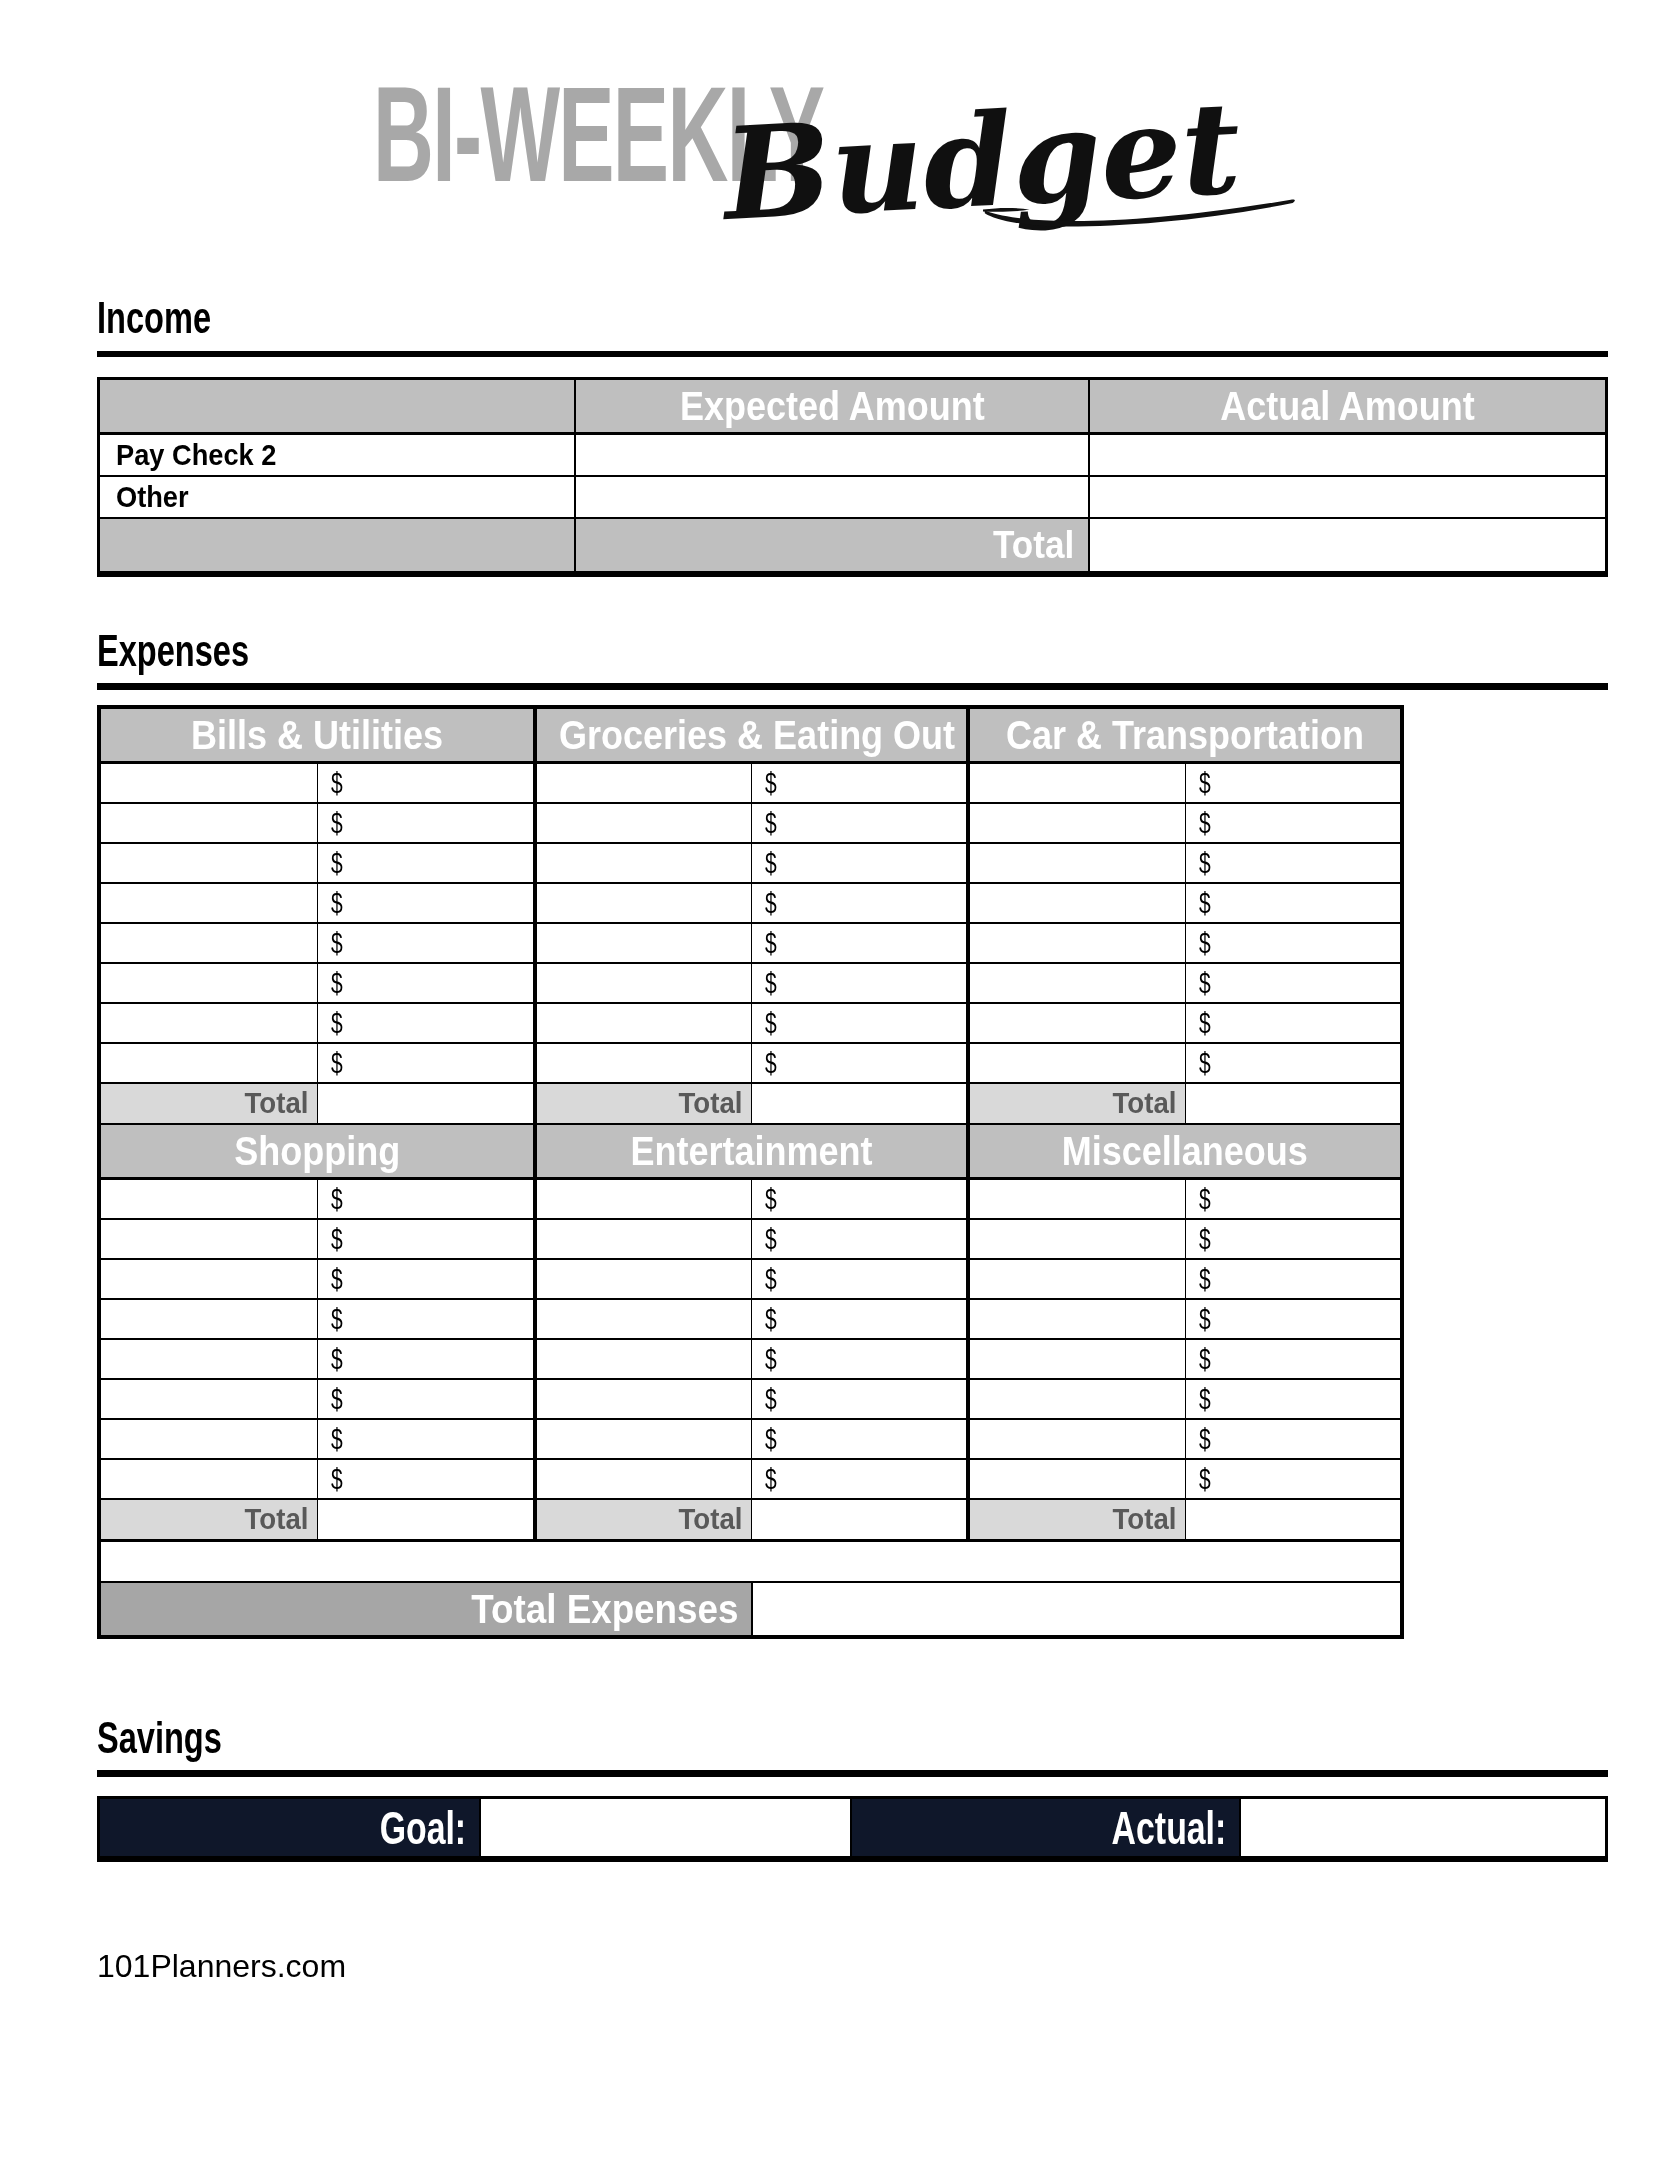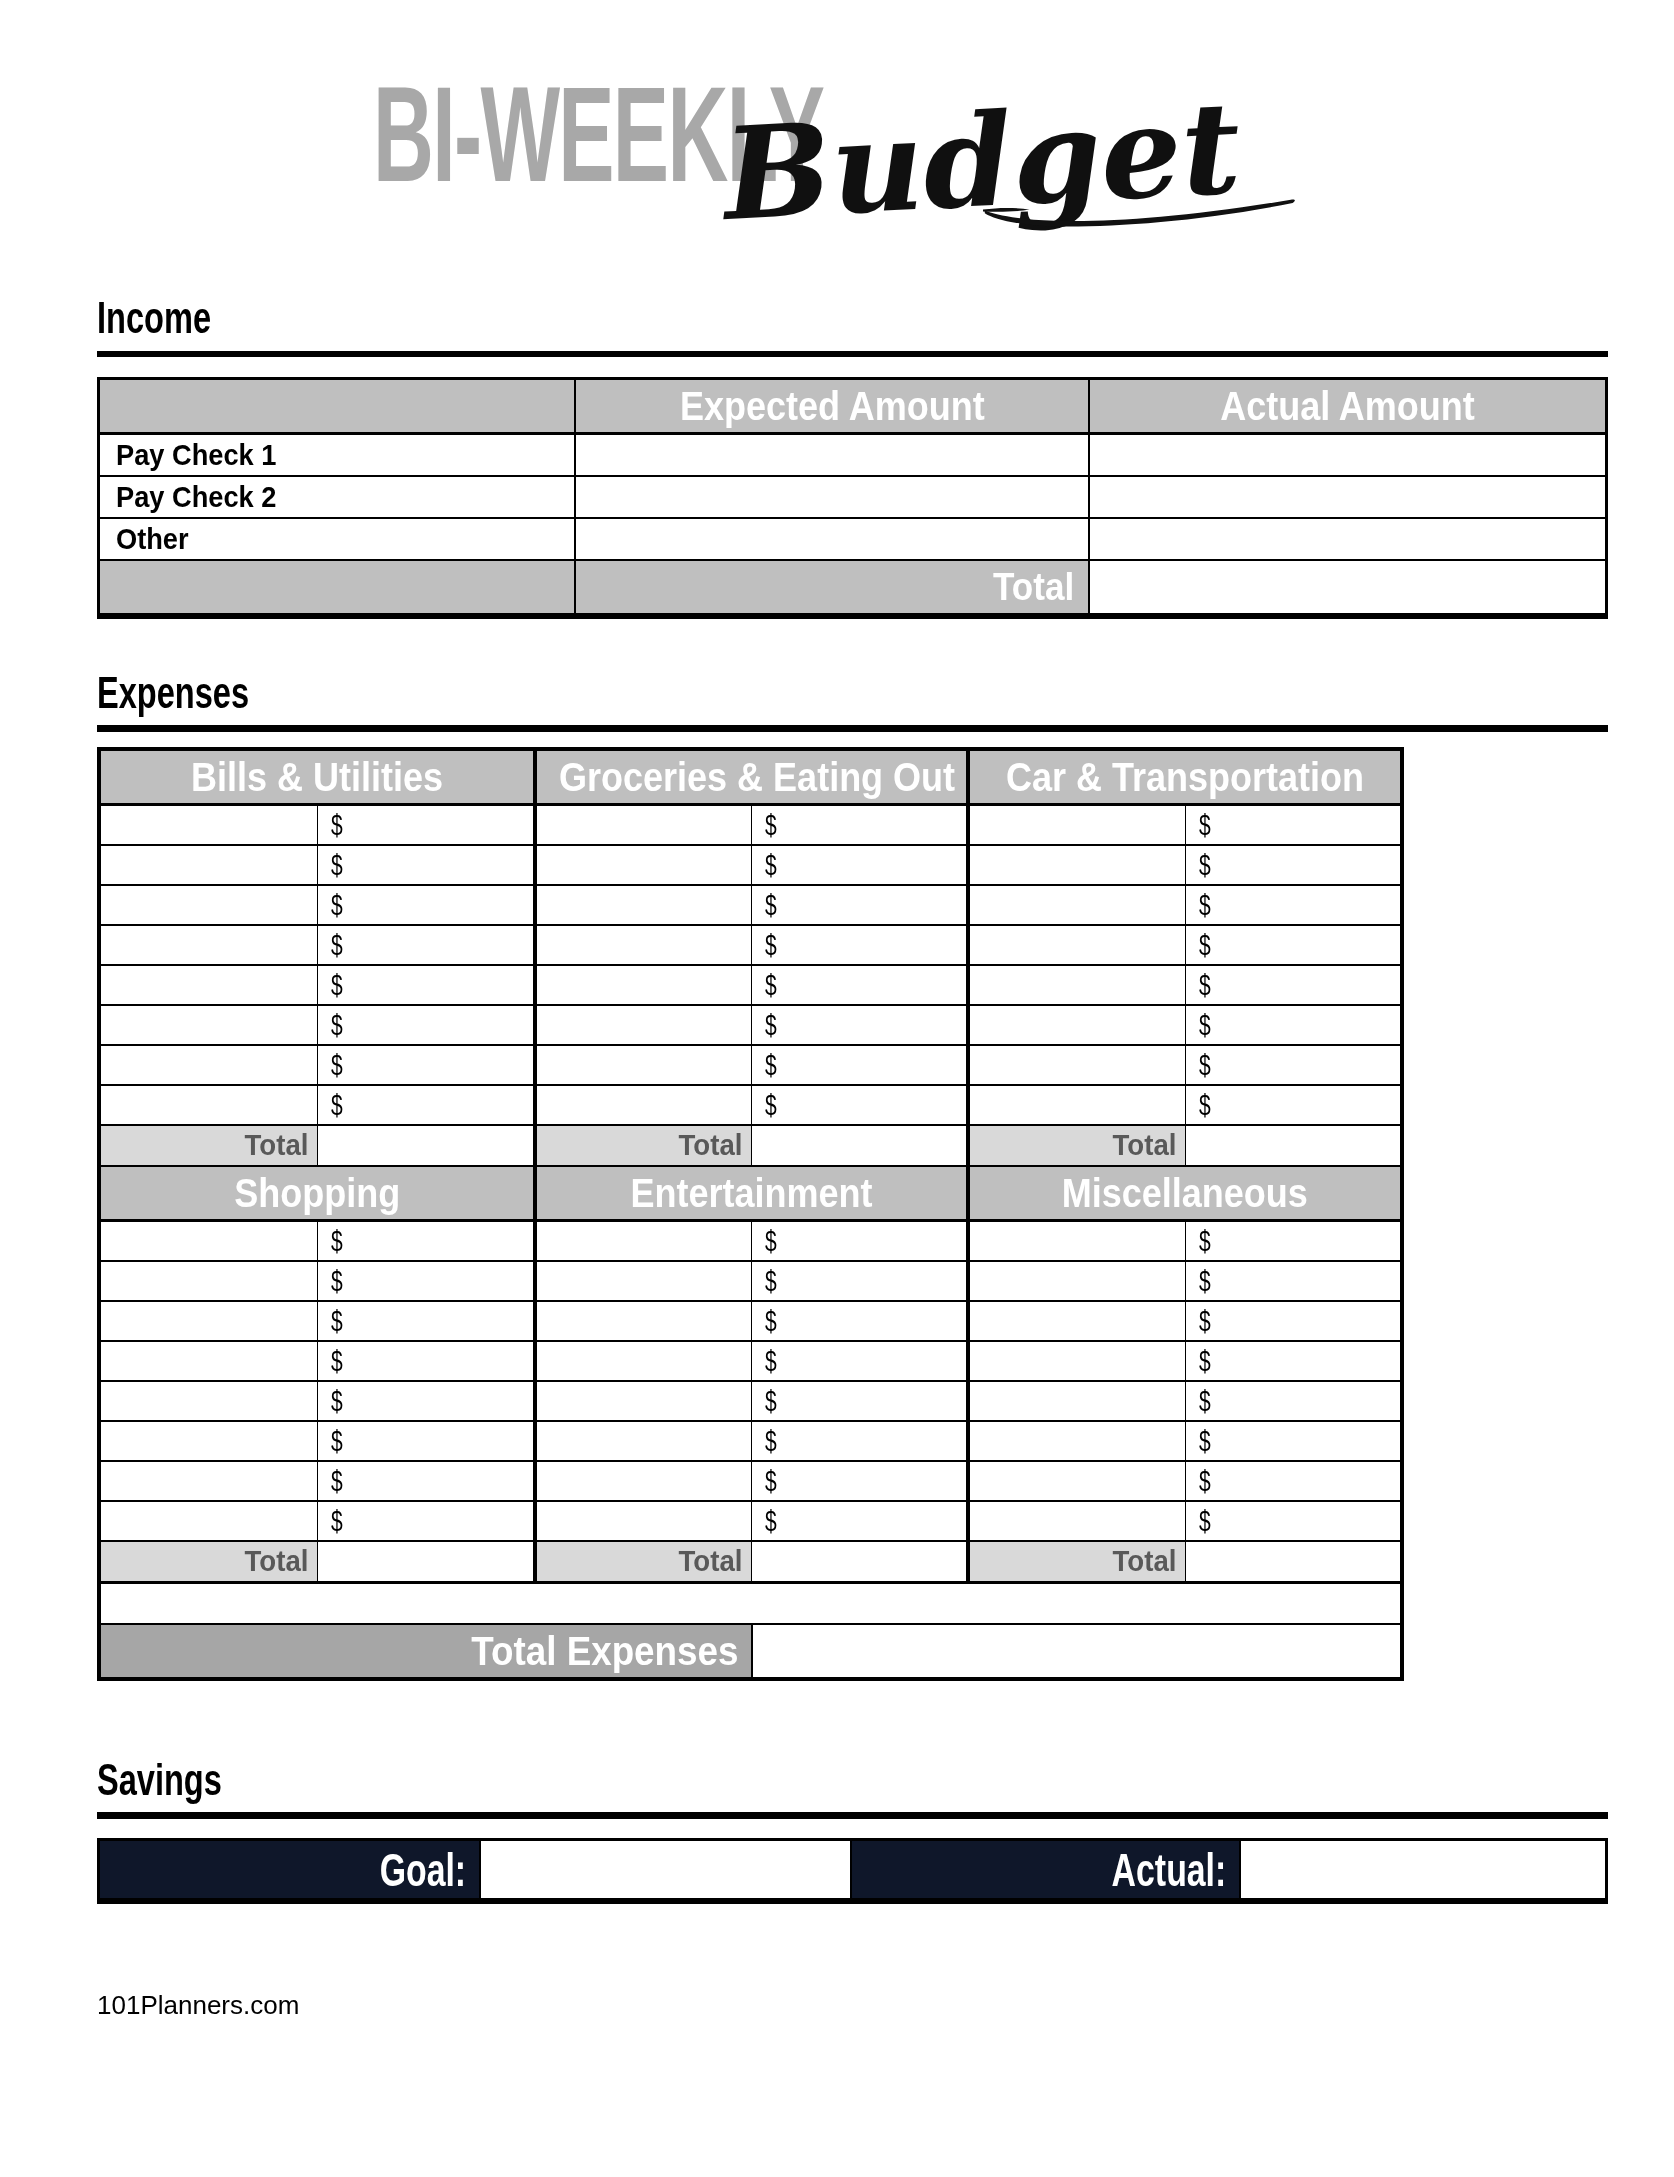--- a/index.html
+++ b/index.html
@@ -66,21 +66,21 @@
   .hw{color:#fff;font-weight:bold;font-size:40px;transform:scaleX(.9);transform-origin:50% 50%}
   .lblb{color:#000;font-weight:bold;font-size:29.6px;transform:scaleX(.92);transform-origin:0 50%;margin-left:16px}
   .totw{color:#fff;font-weight:bold;font-size:39px;transform:scaleX(.9);transform-origin:100% 50%;margin-right:14.3px}
   .tots{color:#595959;font-weight:bold;font-size:30px;transform:scaleX(.92);transform-origin:100% 50%;margin-right:9px}
   .dol{color:#000;font-weight:400;font-size:30px;transform:scaleX(.7);transform-origin:0 50%;margin-left:12.5px}
   .texpt{color:#fff;font-weight:bold;font-size:40px;transform:scaleX(.92);transform-origin:100% 50%;margin-right:12.5px}
   .savt{color:#fff;font-weight:bold;font-size:47px;transform:scaleX(.72);transform-origin:100% 50%;margin-right:12.5px}
 
   .gap-exp{margin-top:52px}
   .gap-sav{margin-top:77px}
-  .footer{margin-top:86px;font-size:26px;color:#000}
+  .footer{margin-top:86px;font-size:32px;color:#000}
 </style>
 </head>
 <body>
 
 <div class="titleblock">
   <div class="title-main" style="color:#a8a8a8">BI-WEEKLY</div>
   <div class="title-script">Budget</div>
   <svg class="swoosh" width="315" height="45" viewBox="0 0 352 50">
     <path fill="#111" d="M2 25 C 14 30, 40 35, 80 36.5 C 140 38.5, 230 32, 344 13
          C 349 12, 350 14, 346 16.5 C 250 36, 160 42.5, 95 43
@@ -103,25 +103,20 @@
         </colgroup>
       <thead>
         <tr>
           <th></th>
           <th><span class="cnd hw">Expected Amount</span></th>
           <th><span class="cnd hw">Actual Amount</span></th>
         </tr>
       </thead>
       <tbody>
         <tr>
-          <td><span class="cnd lblb">Pay Check 1</span></td>
-          <td></td>
-          <td></td>
-        </tr>
-        <tr>
           <td><span class="cnd lblb">Pay Check 2</span></td>
           <td></td>
           <td></td>
         </tr>
         <tr>
           <td><span class="cnd lblb">Other</span></td>
           <td></td>
           <td></td>
         </tr>
         <tr class="totalrow">

